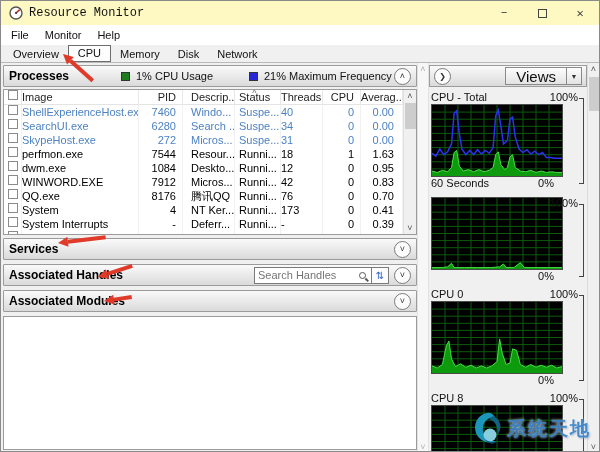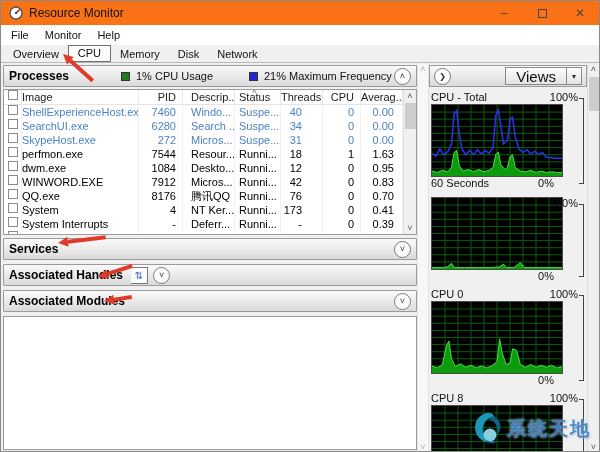--- a/index.html
+++ b/index.html
@@ -2,21 +2,21 @@
 <html><head>
 <meta charset="utf-8">
 <style>
   * { margin:0; padding:0; box-sizing:border-box; }
   html,body { background:#cfcfcf; }
   body { font-family:"Liberation Sans","DejaVu Sans",sans-serif; }
   .window { position:relative; width:600px; height:452px; background:#f0f0f0;
             border:1px solid #8a8a8a; overflow:hidden; }
 
   
-  .titlebar { height:24px; background:#f97316; display:flex; align-items:center; }
+  .titlebar { height:24px; background:#fef9c3; display:flex; align-items:center;font-family:Liberation Mono, monospace; }
   .app-icon { margin:0 6px 0 8px; width:14px; height:14px; flex:none; }
   .title-text { font-size:12px; color:#111; }
   .win-controls { margin-left:auto; display:flex; height:100%; }
   .win-btn { width:38px; height:100%; display:flex; align-items:center; justify-content:center;
              font-size:12px; color:#444; }
   .win-btn.max span { display:block; width:9px; height:9px; border:1px solid #444; }
 
   
   .menubar { height:20px; background:#fff; display:flex; align-items:center; padding-left:2px; }
   .menu-item { font-size:11px; color:#111; padding:2px 8px; }
@@ -61,21 +61,21 @@
            position:relative; font-size:11px; color:#222; }
   .prow { height:14px; display:flex; align-items:center; font-size:11px; color:#000; }
   .prow.susp { color:#4d82c3; }
   .cell { white-space:nowrap; overflow:hidden; line-height:14px; }
   .c-chk { width:18px; flex:none; display:flex; justify-content:center; }
   .checkbox { width:10px; height:10px; border:1px solid #8a8a8a; background:#fff; }
   .c-img { flex:1; min-width:0; }
   .c-pid { width:44px; text-align:right; padding-right:6px; flex:none; }
   .c-desc { width:52px; padding-left:8px; flex:none; }
   .c-status { width:46px; padding-left:4px; flex:none; }
-  .c-threads { width:42px; text-align:right; padding-right:20px; flex:none; }
+  .c-threads { width:42px; text-align:left; padding-right:2px; flex:none; }
   .c-cpu { width:38px; text-align:right; padding-right:6px; flex:none; }
   .c-avg { width:42px; text-align:right; padding-right:8px; flex:none; }
   .thead .cell { border-right:1px solid #e8e8e8; height:15px; line-height:15px; }
   .prow .cell { border-right:1px solid #f1f1f1; height:14px; }
   .sort-mark { position:absolute; top:-3px; left:248px; font-size:8px; color:#666; }
   .tbl-vscroll { position:absolute; right:0; top:0; bottom:0; width:13px; background:#f0f0f0;
                  border-left:1px solid #e0e0e0; display:flex; flex-direction:column; align-items:center; }
   .tbl-vscroll .thumb { width:11px; height:26px; background:#cdcdcd; margin-top:1px; }
   .gap3 { height:3px; flex:none; } .gap4 { height:4px; flex:none; }
 
@@ -327,20 +327,24 @@
 
       <div class="secbar">
         <span class="sec-title">Services</span>
         <span class="chev-btn">˅</span>
       </div>
 
       <div class="gap4"></div>
 
       <div class="secbar">
         <span class="sec-title wide">Associated Handles</span>
+        <span class="searchbox">
+          <input type="text" placeholder="Search Handles" style="">
+          <span class="mag"></span>
+        </span>
         <span class="refresh-btn">⇅</span>
         <span class="chev-btn" style="margin-left:0">˅</span>
       </div>
 
       <div class="gap4"></div>
 
       <div class="secbar">
         <span class="sec-title wide">Associated Modules</span>
         <span class="chev-btn">˅</span>
       </div>

